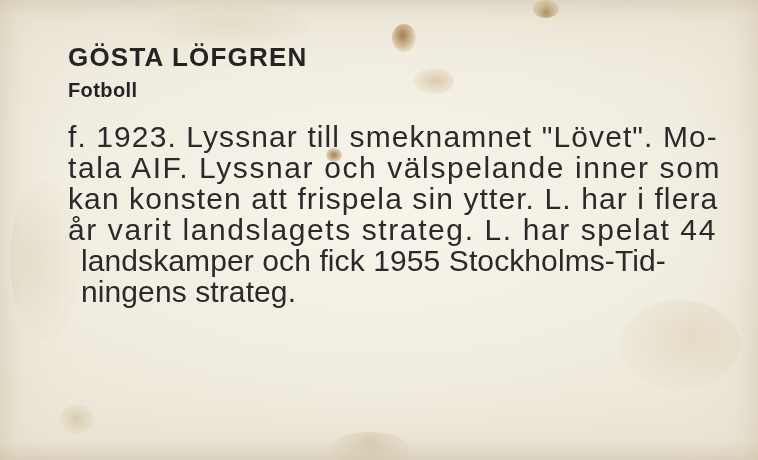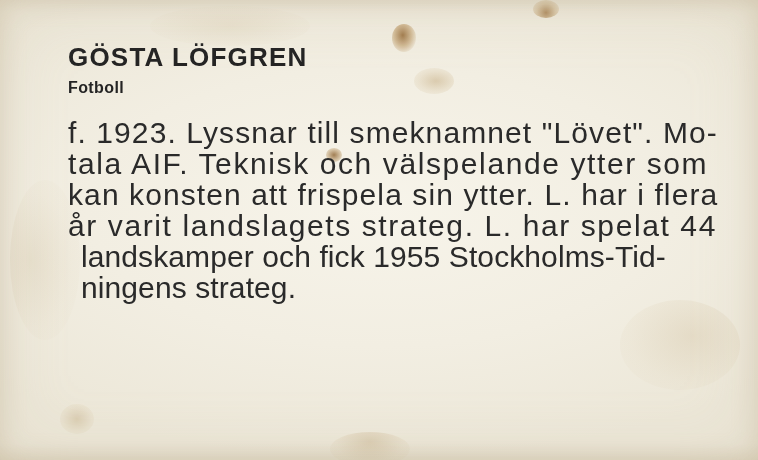--- a/index.html
+++ b/index.html
@@ -84,21 +84,21 @@
     font-weight: bold;
     font-size: 26px;
     letter-spacing: 1.2px;
     color: #242424;
     line-height: 1.05;
     white-space: nowrap;
   }
   .sport-line {
     font-family: "Liberation Sans", sans-serif;
     font-weight: bold;
-    font-size: 16px;
+    font-size: 20px;
     letter-spacing: 0.4px;
     color: #242424;
     margin-top: 9px;
     line-height: 1.05;
   }
 
   #body-text {
     margin-top: 20px;
   }
   .body-line {
@@ -138,21 +138,21 @@
 
   <div id="ink">
     <div id="text-block">
 
       <div class="name-line">GÖSTA LÖFGREN</div>
 
       <div class="sport-line">Fotboll</div>
 
       <div id="body-text">
         <div class="body-line sp-1">f. 1923. Lyssnar till smeknamnet "Lövet". Mo-</div>
-        <div class="body-line sp-2">tala AIF. Teknisk och välspelande ytter som</div>
+        <div class="body-line sp-2">tala AIF. Lyssnar och välspelande inner som</div>
         <div class="body-line sp-1">kan konsten att frispela sin ytter. L. har i flera</div>
         <div class="body-line sp-2">år varit landslagets strateg. L. har spelat 44</div>
         <div class="body-line sp-0">landskamper och fick 1955 Stockholms-Tid-</div>
         <div class="body-line sp-0">ningens strateg.</div>
       </div>
 
     </div>
   </div>
 
   <div class="edge-shade"></div>

